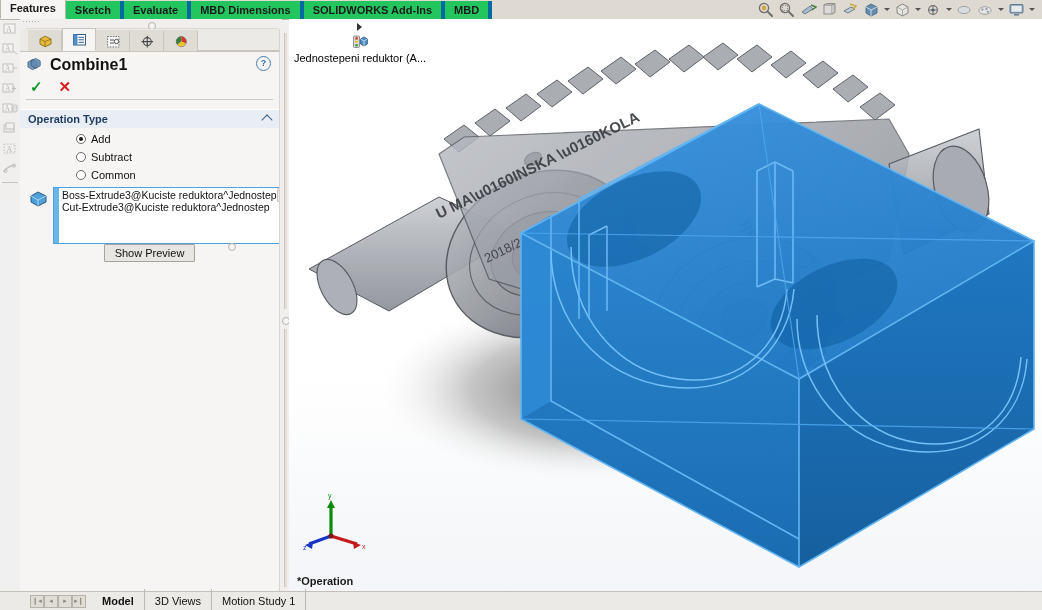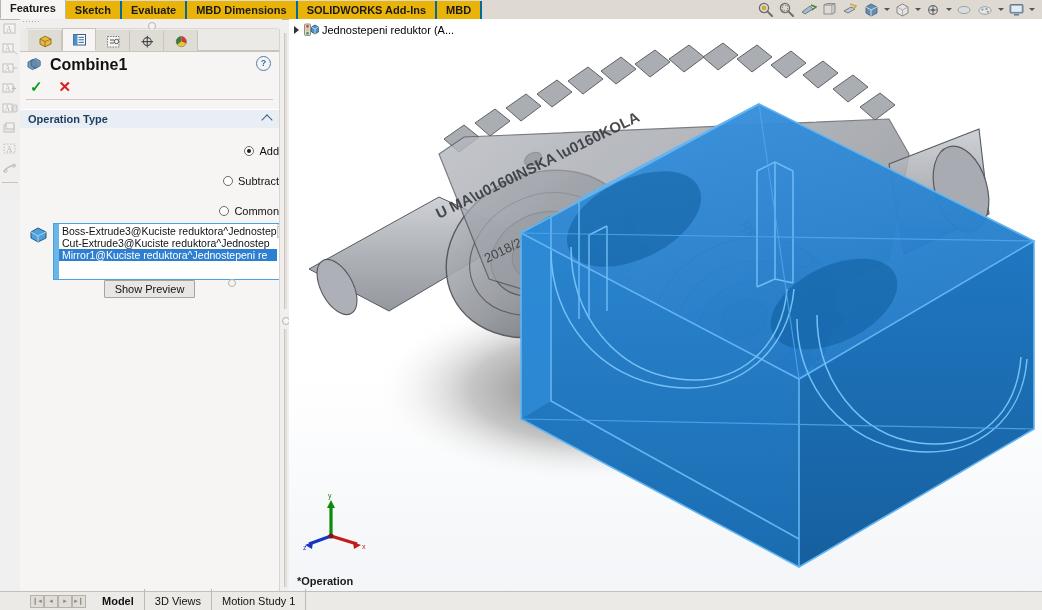--- a/index.html
+++ b/index.html
@@ -8,21 +8,21 @@
     font-family:"Liberation Sans",sans-serif;
     font-size:11px;color:#000;background:#f0f0f0;
     -webkit-font-smoothing:antialiased;
   }
   #app{position:relative;width:1042px;height:610px;}
 
   
   .cmdtabs{position:absolute;left:0;top:0;width:1042px;height:19px;
     background:#dedad2;border-bottom:1px solid #b9b4ac;display:flex;align-items:flex-end;}
   .cmdtab{height:18px;line-height:18px;padding:0 9px;font-size:11px;font-weight:bold;
-    color:#1a1a1a;border-right:2px solid #0369a1;background:#eab308;
+    color:#1a1a1a;border-right:4px solid #0369a1;background:#22c55e;
     white-space:nowrap;cursor:default;}
   .cmdtab.active{background:#f6f5f3;border-top:1px solid #b9b4ac;border-left:1px solid #b9b4ac;
     border-right:1px solid #b9b4ac;border-bottom:1px solid #f6f5f3;height:19px;line-height:19px;}
   .cmdtab-rest{flex:1;height:18px;background:#dedad2;}
 
   
   .viewbar{position:absolute;right:6px;top:0px;height:19px;display:flex;align-items:center;gap:2px;}
   .vb-ico{width:19px;height:17px;position:relative;display:inline-block;opacity:.85;}
   .vb-caret{width:8px;height:17px;display:inline-block;position:relative;}
   .vb-caret::after{content:"";position:absolute;left:1px;top:7px;border-left:3px solid transparent;
@@ -68,21 +68,21 @@
   .ok-check{color:#0a9a24;font-size:15px;font-weight:bold;line-height:1;}
   .ok-x{color:#d81f1f;font-size:15px;font-weight:bold;line-height:1;}
   .pm-rule{height:1px;background:#cfcbc4;margin:3px 6px 0 6px;}
 
   .grp-hdr{height:18px;display:flex;align-items:center;padding:0 6px 0 8px;position:relative;
     background:#e9eef5;border-top:1px solid #fff;}
   .grp-hdr .t{font-weight:bold;font-size:11px;color:#1c3b5e;}
   .chev{position:absolute;right:8px;top:6px;width:7px;height:7px;border-left:1.4px solid #3b5f86;
     border-top:1.4px solid #3b5f86;transform:rotate(45deg);}
 
-  .radio-row{display:flex;align-items:center;height:14px;padding-left:56px;margin-top:16px;justify-content:flex-end;}
+  .radio-row{display:flex;align-items:center;height:14px;padding-left:56px;margin-top:4px;}
   .radio{width:10px;height:10px;border-radius:50%;border:1.2px solid #6b6b6b;background:#fff;
     position:relative;margin-right:5px;box-sizing:border-box;}
   .radio.sel::after{content:"";position:absolute;left:2px;top:2px;width:4px;height:4px;
     border-radius:50%;background:#1a1a1a;}
   .radio-lbl{font-size:11px;color:#111;}
 
   .bodies-wrap{display:flex;padding:5px 6px 0 8px;}
   .body-icon{width:22px;height:20px;flex:0 0 22px;position:relative;margin-top:2px;}
   .listbox{flex:1;margin-left:3px;border:1px solid #4aa3e0;background:#fff;height:55px;
     position:relative;display:flex;}
@@ -100,21 +100,21 @@
   .lb-grip{position:absolute;left:50%;margin-left:-3px;bottom:-8px;width:6px;height:6px;
     border-radius:50%;background:#f6f5f3;border:1px solid #b7b3ab;}
 
   .btn-row{display:flex;justify-content:center;}
   .btn{font-size:11px;padding:2px 10px;background:#e8e6e2;border:1px solid #a8a49d;
     color:#111;cursor:default;border-radius:1px;}
 
   
   .gfx{position:absolute;left:289px;top:19px;width:753px;height:573px;
     background:linear-gradient(180deg,#ffffff 0%,#ffffff 62%,#f3f5f8 100%);overflow:hidden;}
-  .tree-root{position:absolute;left:5px;top:4px;display:flex;align-items:center;gap:4px;font-size:11px;}
+  .tree-root{position:absolute;left:5px;top:4px;display:flex;align-items:center;gap:4px;font-size:11px;flex-direction:column;}
   .tree-arrow{width:0;height:0;border-top:4px solid transparent;border-bottom:4px solid transparent;
     border-left:5px solid #333;margin-right:1px;}
   .asm-ico{width:14px;height:13px;position:relative;}
 
   .triad{position:absolute;left:12px;bottom:40px;width:70px;height:60px;}
   .vplabel{position:absolute;left:8px;bottom:5px;font-size:11px;font-weight:bold;color:#1a1a1a;}
 
   
   .statusbar{position:absolute;left:0;bottom:0;width:1042px;height:18px;background:#eceae6;
     border-top:1px solid #c4c0b9;display:flex;align-items:center;}
@@ -378,21 +378,20 @@
           <path d="M3 7 L10 3 L18 7 L18 13 L10 17 L3 13 Z" fill="#4f9fd8" stroke="#245a86" stroke-width="1"></path>
           <path d="M3 7 L10 11 L18 7 M10 11 L10 17" fill="none" stroke="#a8d4f0" stroke-width="1"></path>
         </svg>
       </span>
       <div class="listbox">
         <div class="lb-lgutter"></div>
         <div class="lb-inner">
           <div class="lb-items">
             <div class="lb-item">Boss-Extrude3@Kuciste reduktora^Jednostep</div>
             <div class="lb-item">Cut-Extrude3@Kuciste reduktora^Jednostep</div>
-            <div class="lb-item sel">Mirror1@Kuciste reduktora^Jednostepeni re</div>
           </div>
           <div class="lb-hscroll">
             <div class="hs-btn">‹</div>
             <div class="hs-track">
               <div class="hs-thumb" style="width:104px;"></div>
             </div>
             <div class="hs-btn">›</div>
           </div>
         </div>
         <div class="lb-grip"></div>

